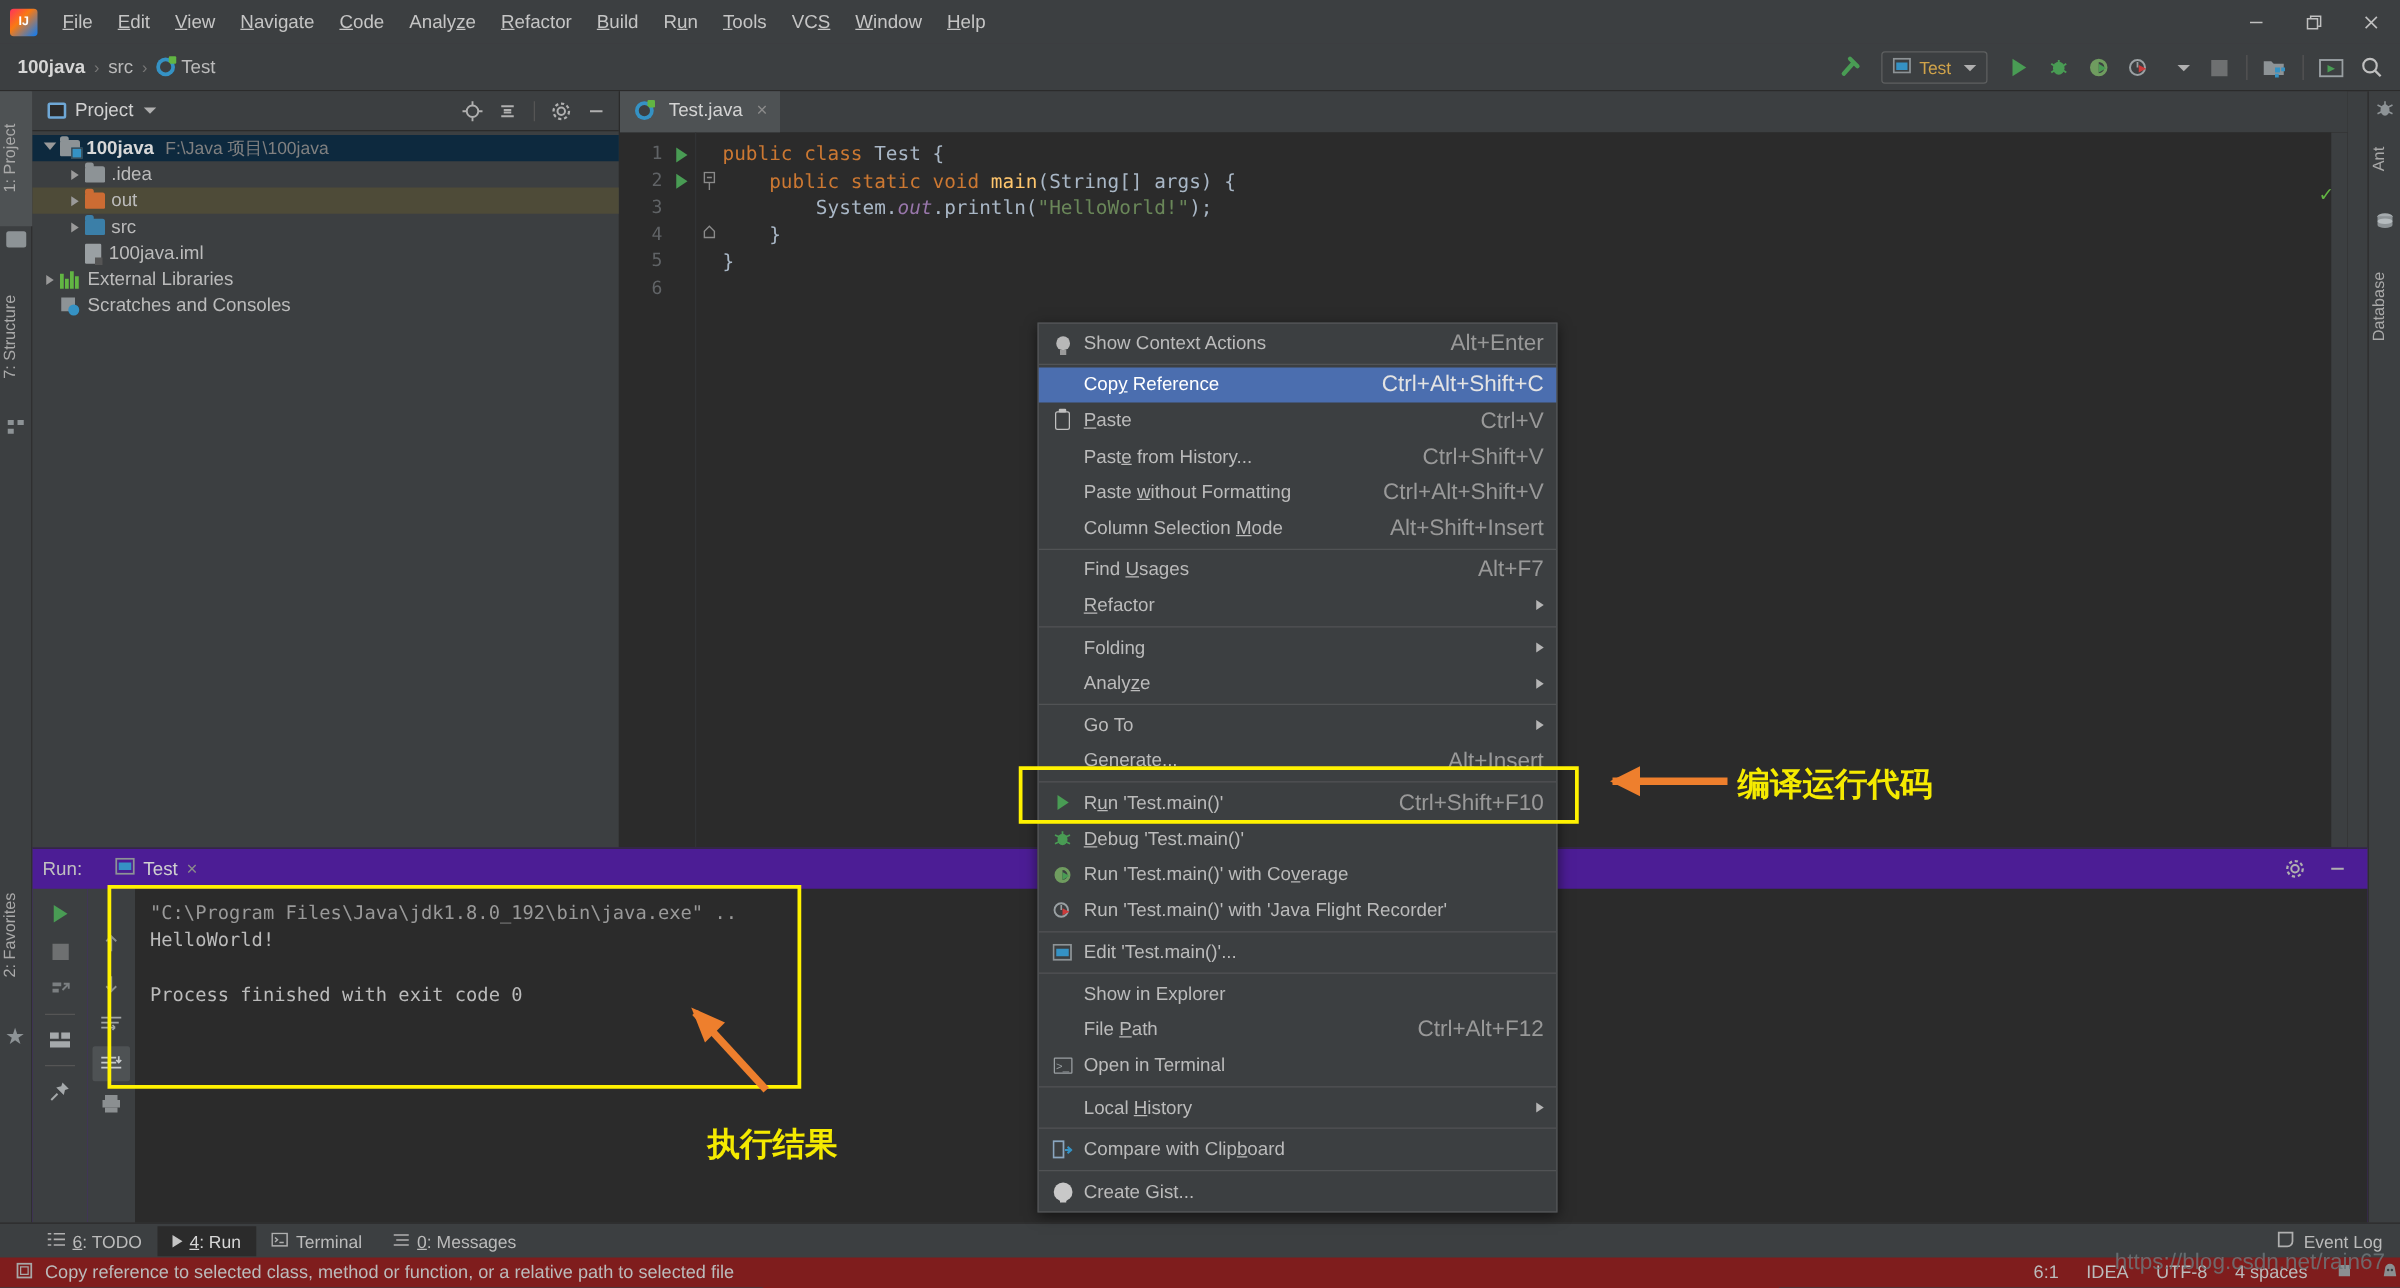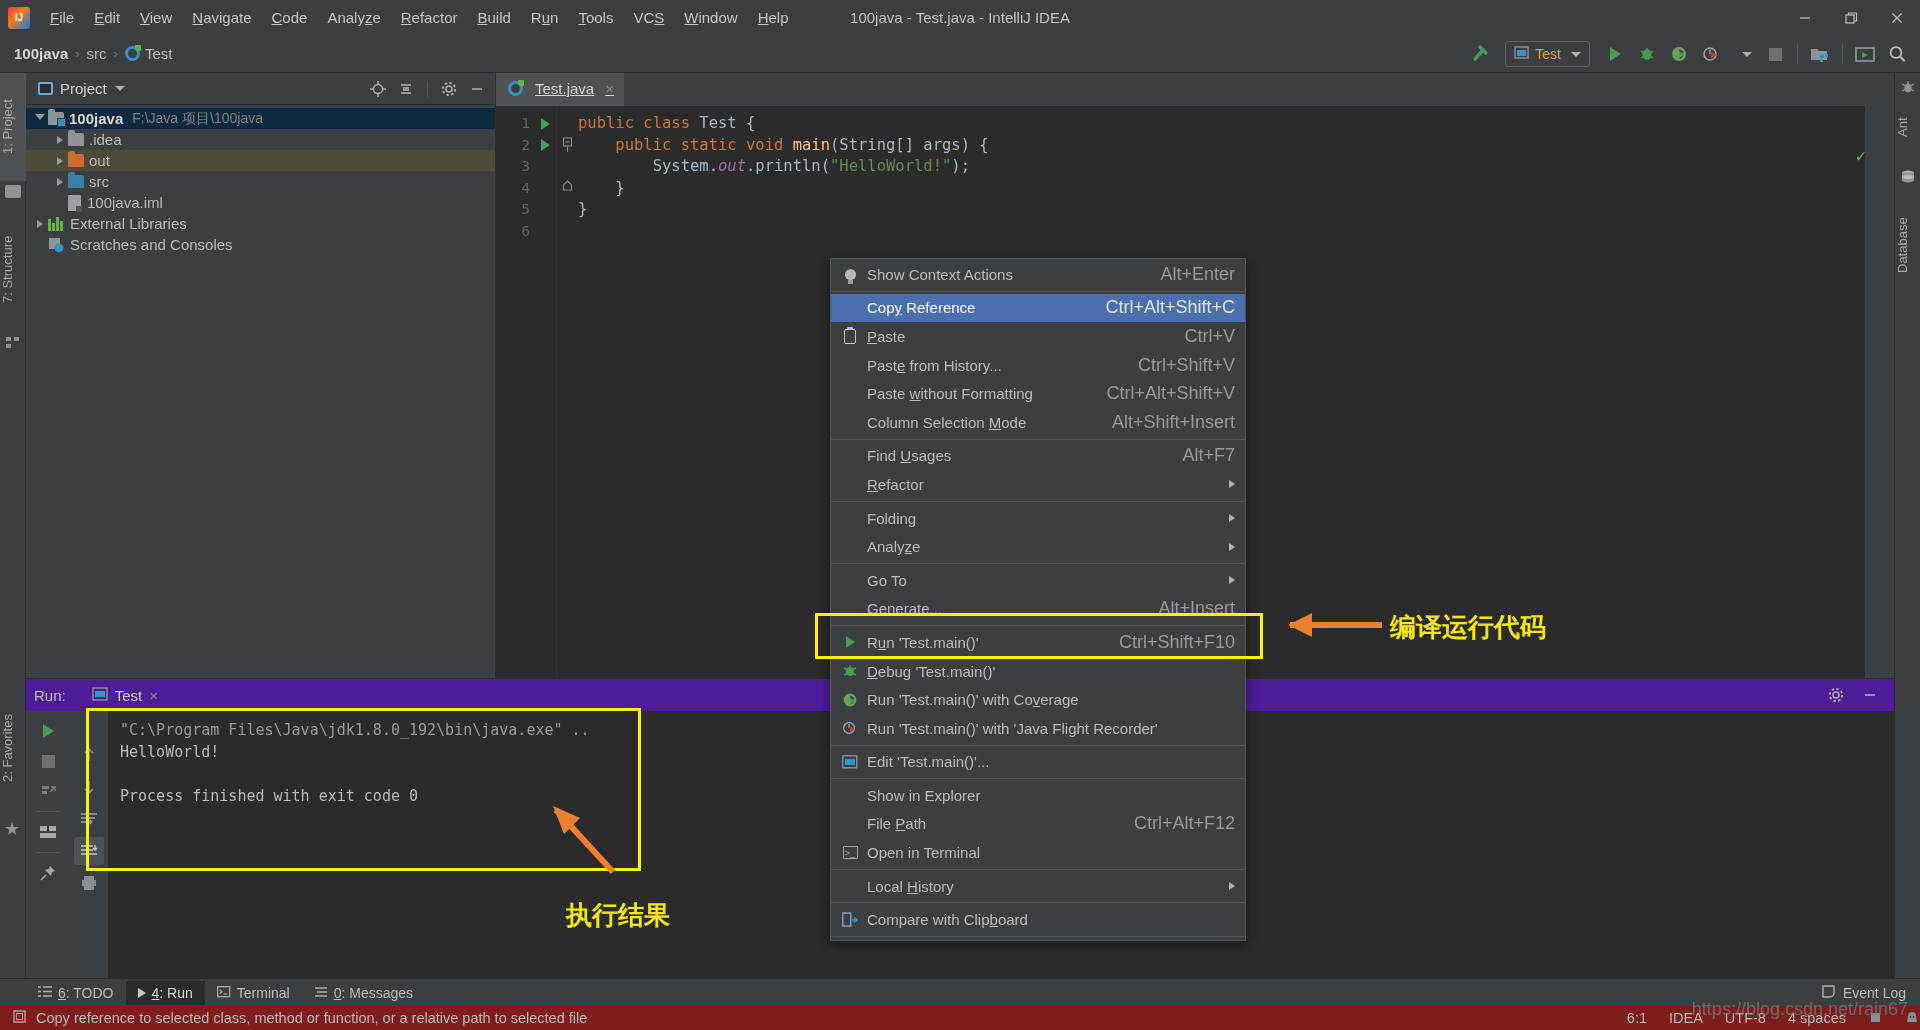--- a/index.html
+++ b/index.html
@@ -124,21 +124,21 @@
   .iml-ico::after{content:"";position:absolute;right:-1px;bottom:-1px;width:6px;height:6px;background:#555;}
   .lib-ico{width:16px;height:15px;margin-right:6px;flex:none;display:flex;align-items:flex-end;gap:1px;}
   .lib-ico span{width:3px;background:#62b543;}
   .scratch-ico{width:16px;height:16px;margin-right:6px;flex:none;position:relative;}
 
   
   .editor-wrap { position:absolute; left:496px; top:73px; right:42px; height:605px; background:#2b2b2b; }
   .tabs { height:33px; background:#3c3f41; display:flex; align-items:stretch; }
   .tab {
     display:flex; align-items:center; gap:7px; padding:0 10px 1px 12px;
-    background:#4e5254; color:#d4d4d4; font-size:15px; border-bottom:2px solid #4e5254;text-decoration:underline;
+    background:#4e5254; color:#d4d4d4; font-size:15px; border-bottom:2px solid #4e5254;
   }
   .tab .x { color:#8b8b8b; font-size:15px; margin-left:4px; }
   .code {
     position:relative; height:572px; background:#2b2b2b;
     font-family:"DejaVu Sans Mono", monospace; font-size:15.5px; line-height:21.5px;
   }
   .code .lines { padding-top:7px; }
   .cline { display:flex; height:21.5px; align-items:center; }
   .lnum { width:38px; text-align:right; color:#606366; font-size:14.5px; flex:none; padding-right:4px;}
   .gmark { width:22px; display:flex; align-items:center; justify-content:center; flex:none; }
@@ -237,21 +237,20 @@
         <div class="mi"><u>C</u>ode</div>
         <div class="mi">Analy<u>z</u>e</div>
         <div class="mi"><u>R</u>efactor</div>
         <div class="mi"><u>B</u>uild</div>
         <div class="mi">R<u>u</u>n</div>
         <div class="mi"><u>T</u>ools</div>
         <div class="mi">VC<u>S</u></div>
         <div class="mi"><u>W</u>indow</div>
         <div class="mi"><u>H</u>elp</div>
       </div>
-    <div class="win-title">100java - Test.java - IntelliJ IDEA</div>
     <div class="wbtns">
       <div class="wbtn">
         <svg width="16" height="16">
             <line x1="3" y1="8" x2="13" y2="8" stroke="#c0c0c0" stroke-width="1.3"></line>
           </svg>
       </div>
       <div class="wbtn">
         <svg width="16" height="16">
           <rect x="3" y="5" width="8" height="8" fill="none" stroke="#c0c0c0" stroke-width="1.2"></rect>
           <path d="M5.5 5 V3 H13.5 V11 H11.5" fill="none" stroke="#c0c0c0" stroke-width="1.2"></path>
@@ -781,20 +780,26 @@
       <div class="mrow">
         <span class="mico">
           <svg width="16" height="16">
             <rect x="0.8" y="1" width="8" height="13" fill="none" stroke="#8aa6c0" stroke-width="1.4"></rect>
             <path d="M10 8 h5 M12 5.5 L15 8 L12 10.5" stroke="#3592c4" stroke-width="1.6" fill="none"></path>
           </svg>
         </span>
         <span class="mlab">Compare with Clip<u>b</u>oard</span>
       </div>
       <div class="msep"></div>
+      <div class="mrow">
+        <span class="mico">
+          <div class="gitico"></div>
+        </span>
+        <span class="mlab">Create Gist...</span>
+      </div>
     </div>
 
   <div class="yrect" style="left:815px; top:613px; width:448px; height:46px;"></div>
 
   <div class="yrect" style="left:86px; top:708px; width:555px; height:163px;"></div>
 
   <svg class="anno" style="left:0;top:0;width:1920px;height:1030px;">
 
     <g>
       <line x1="1382" y1="625" x2="1290" y2="625" stroke="#ee7f2d" stroke-width="6"></line>

